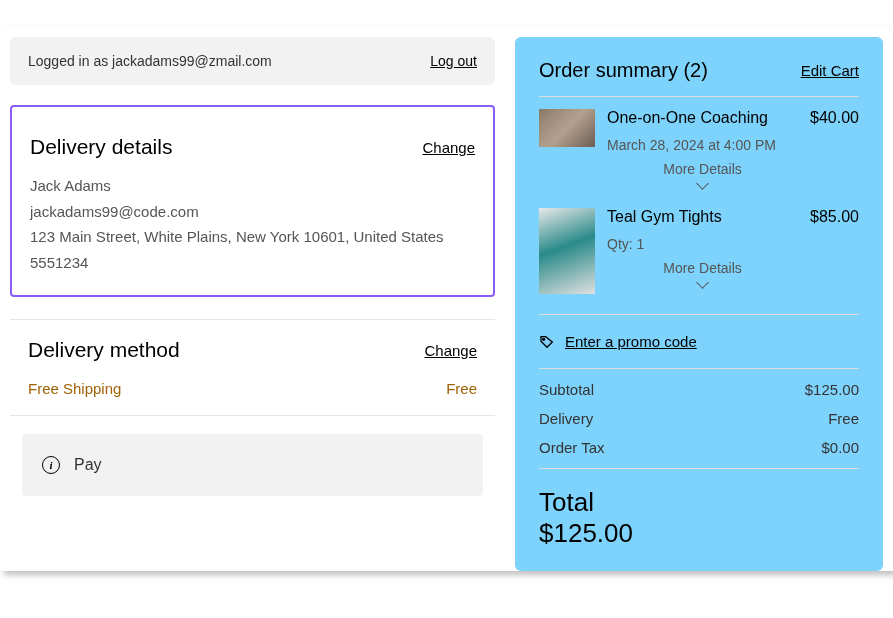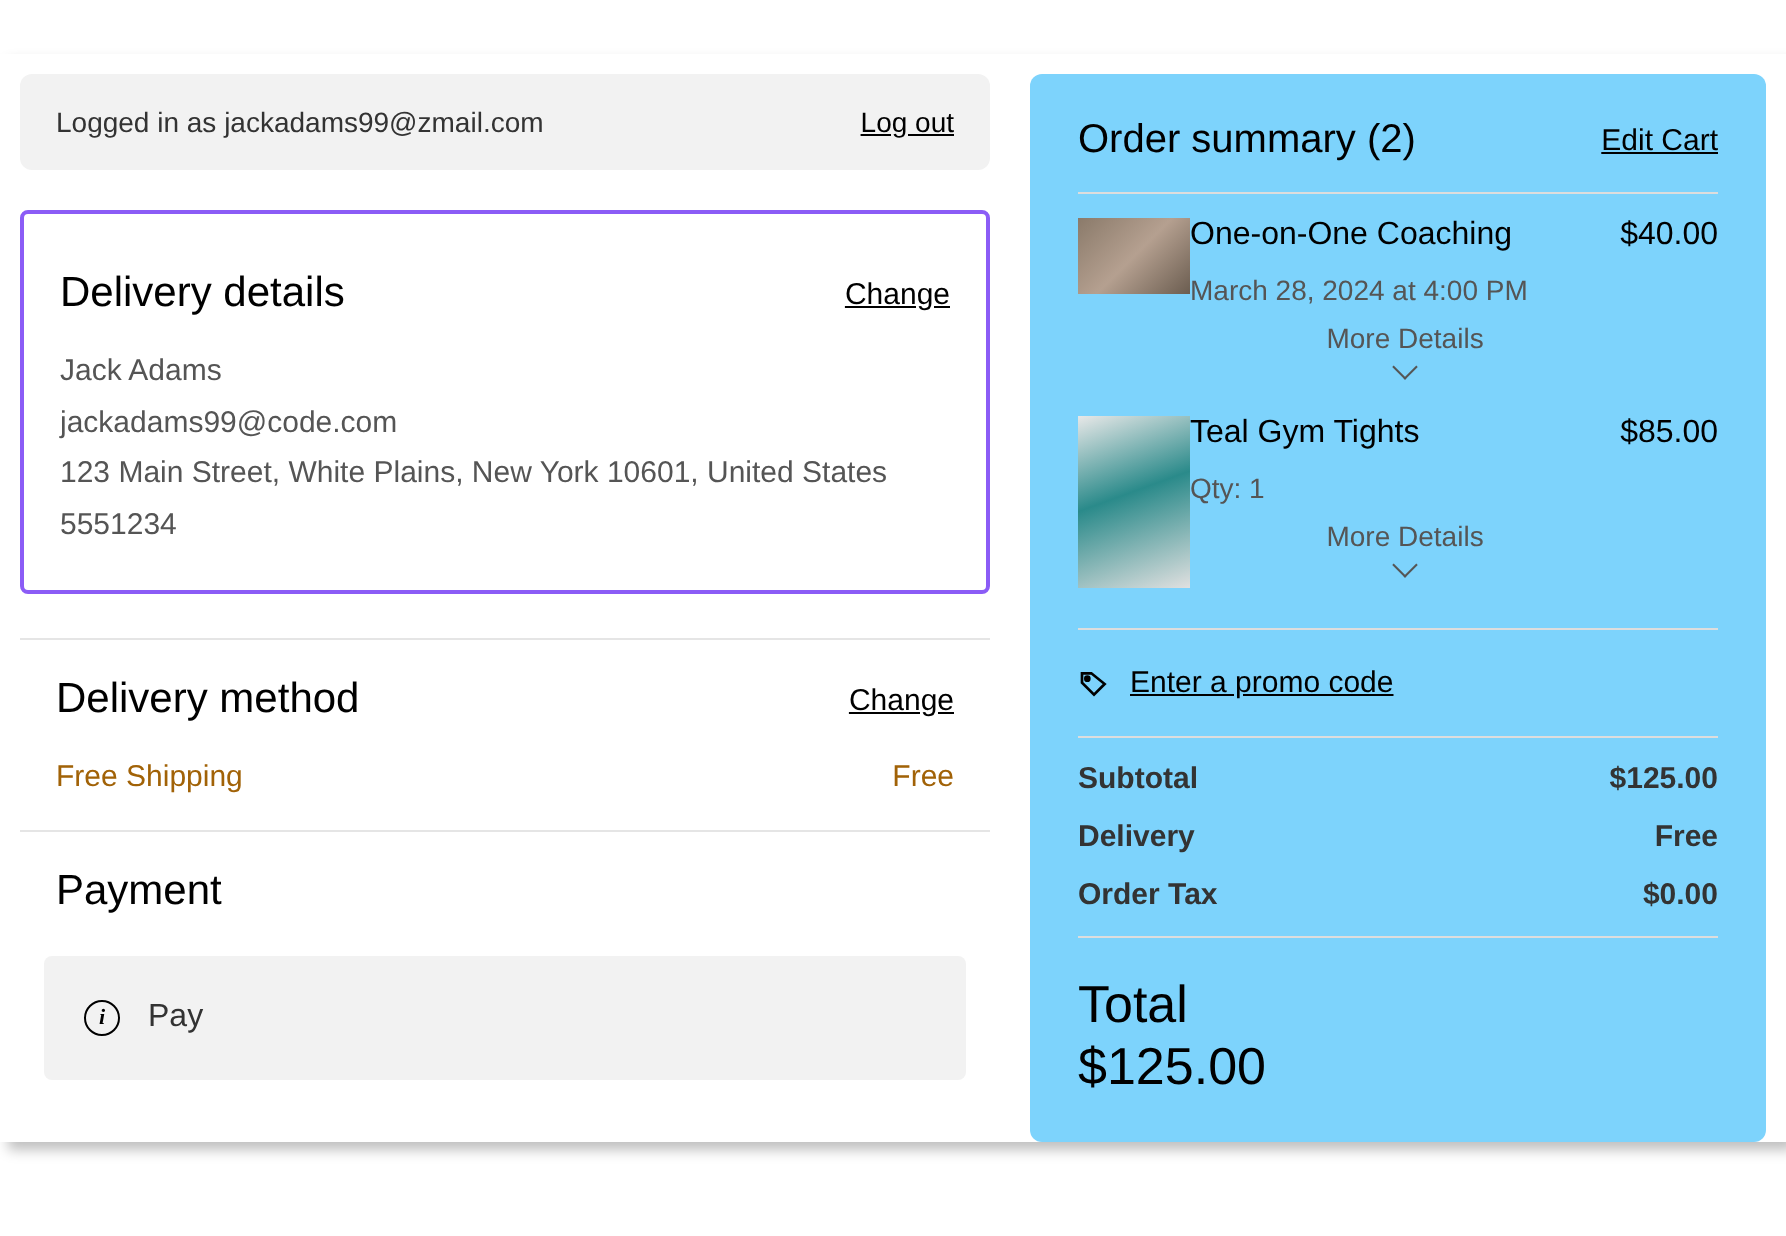--- a/index.html
+++ b/index.html
@@ -145,20 +145,21 @@
       cursor: pointer;
       color: #000;
     }
     .r-divider {
       height: 1px;
       background: #ddd;
       margin: 12px 0;
     }
     .item-row {
       display: flex;
+      gap: 12px;
       margin-bottom: 20px;
     }
     .item-img {
       width: 56px;
       height: 38px;
       background: linear-gradient(135deg, #8a7a6a 0%, #b5a090 50%, #6b5d50 100%);
       flex-shrink: 0;
     }
     .item-img-2 {
       width: 56px;
@@ -215,21 +216,20 @@
       text-decoration: underline;
       cursor: pointer;
       color: #000;
     }
     .totals-row {
       display: flex;
       justify-content: space-between;
       font-size: 15px;
       color: #333;
       margin: 12px 0;
-      font-weight: bold;
     }
     .total-row {
       display: flex;
       justify-content: space-between;
       font-size: 26px;
       color: #000;
       margin-top: 18px;
       flex-direction: column;
     }
     .shadow {
@@ -266,21 +266,20 @@
         <a class="change-link">Change</a>
       </div>
       <div class="method-row">
         <span>Free Shipping</span>
         <span>Free</span>
       </div>
     </div>
 
     <div class="divider"></div>
 
-    <div class="payment-title">Payment</div>
 
     <div class="payment-box">
       <div class="info-icon">i</div>
       <span class="pay-text">Pay</span>
     </div>
   </div>
 
   <div class="right-col">
     <div class="summary-header">
       <div class="summary-title">Order summary (2)</div>

